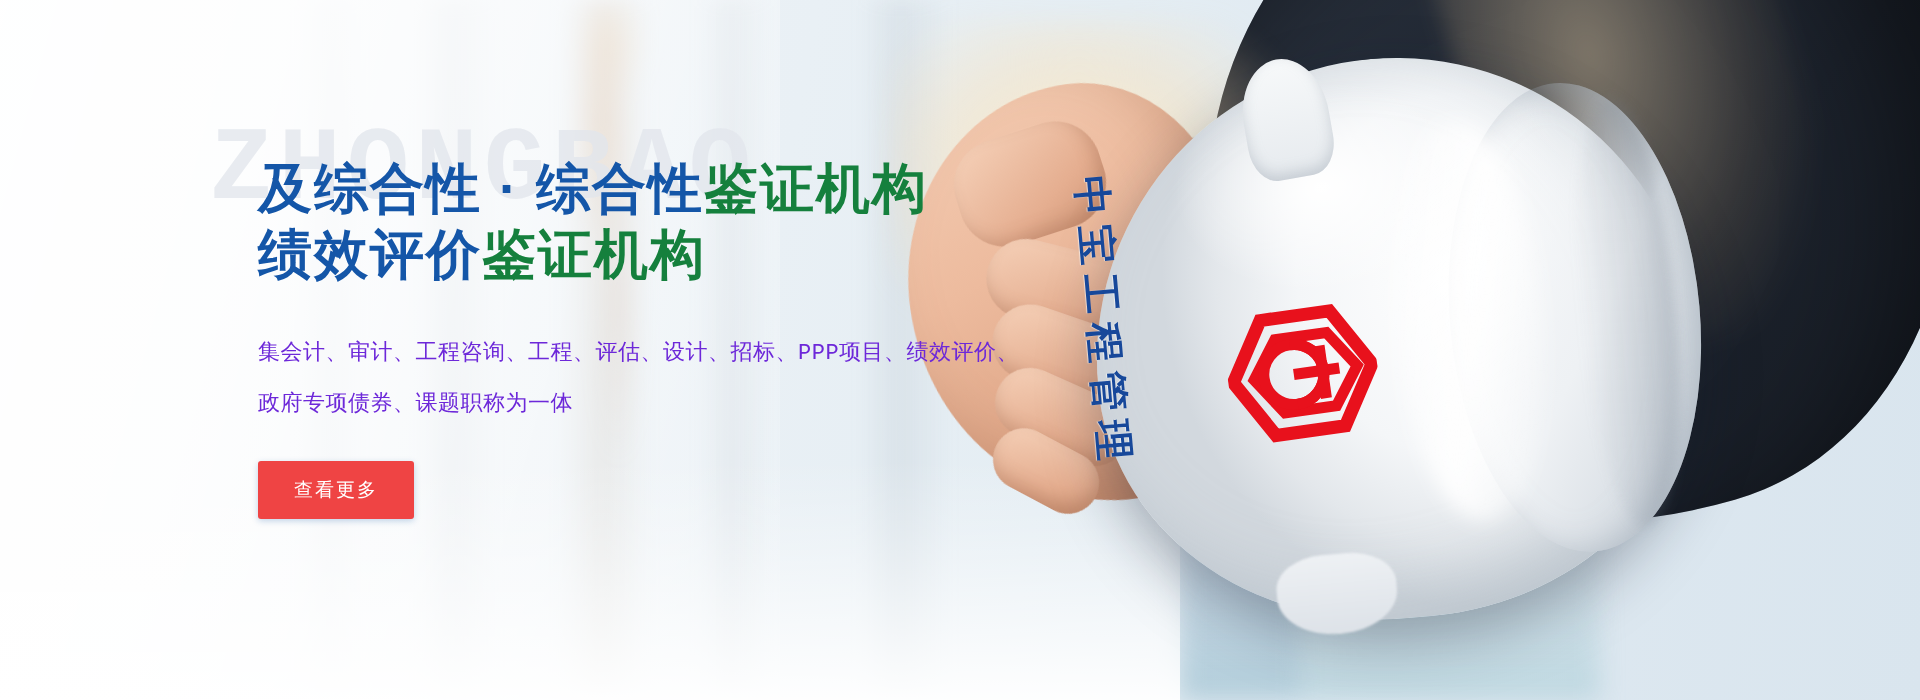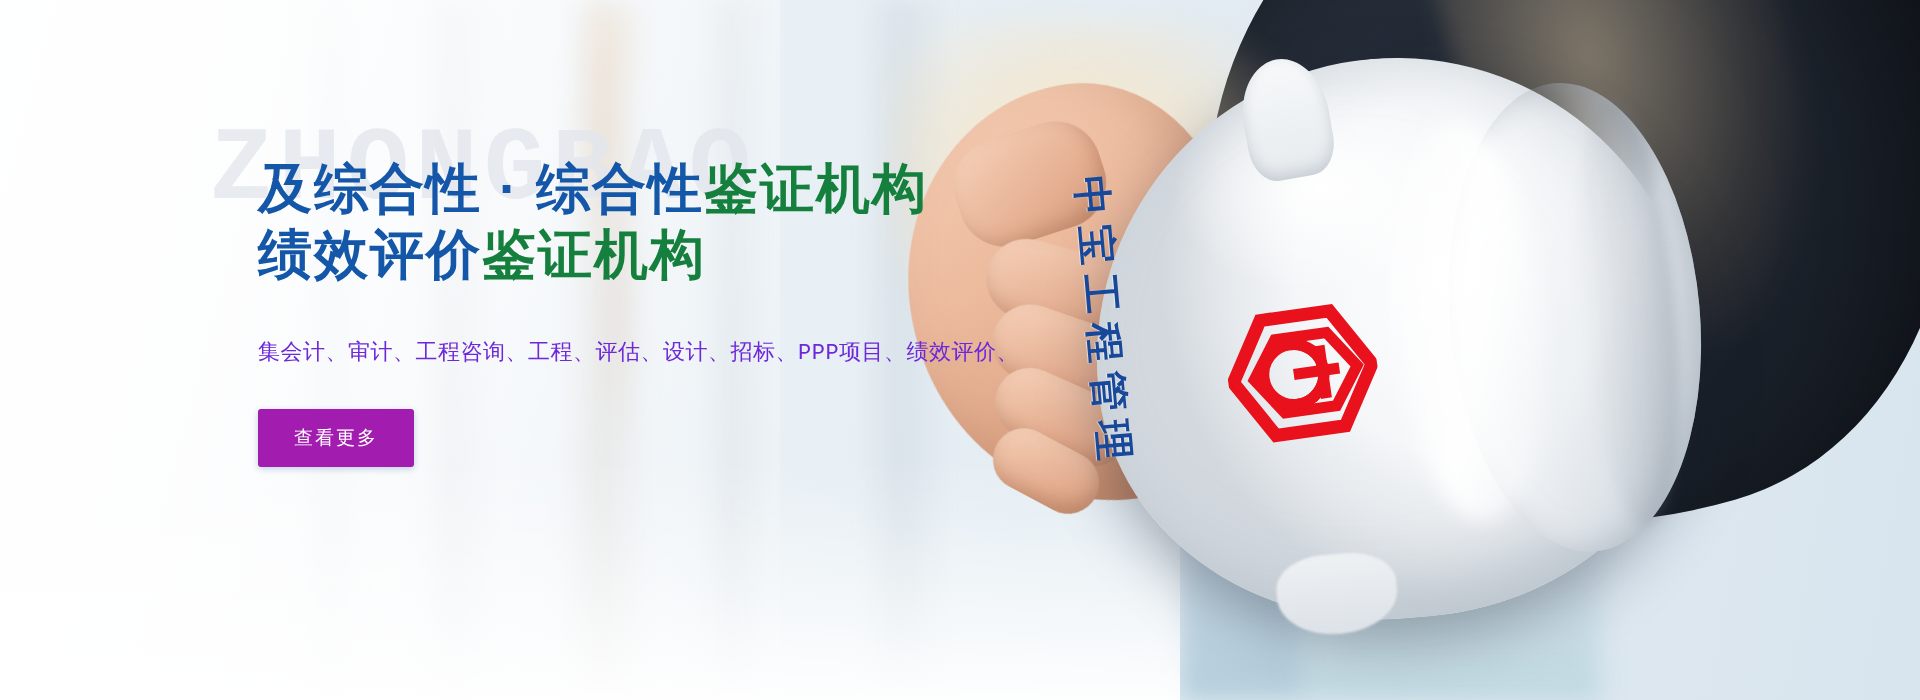--- a/index.html
+++ b/index.html
@@ -194,21 +194,21 @@
 
   .desc{margin-top:40px;}
   .desc-line{
     font-size:22px;line-height:2.35;color:#6d28d9;letter-spacing:0.5px;
     white-space:nowrap;
     font-family:Liberation Mono, monospace;
   }
 
   .cta{
     display:inline-block;margin-top:30px;
-    background:#a21caf;color:#ffffff;
+    background:#ef4444;color:#ffffff;
     font-size:19px;letter-spacing:2px;
     padding:16px 36px;border:none;border-radius:3px;
     cursor:pointer;
     font-family:"Liberation Sans","DejaVu Sans",sans-serif;
     box-shadow:0 2px 6px rgba(20,86,168,0.25);
   }
 </style>
 </head>
 <body>
 
@@ -266,18 +266,19 @@
 
     <div class="watermark">ZHONGBAO</div>
 
     <div class="headline">
       <div class="hl-line"><span>及综合性 · 综合性</span><span class="hl-accent">鉴证机构</span></div>
       <div class="hl-line"><span>绩效评价</span><span class="hl-accent">鉴证机构</span></div>
     </div>
 
     <div class="desc">
       <div class="desc-line">集会计、审计、工程咨询、工程、评估、设计、招标、PPP项目、绩效评价、</div>
+      <div class="desc-line">政府专项债券、课题职称为一体</div>
     </div>
 
     <button class="cta">查看更多</button>
   </div>
 
 </div>
 
 </body></html>

